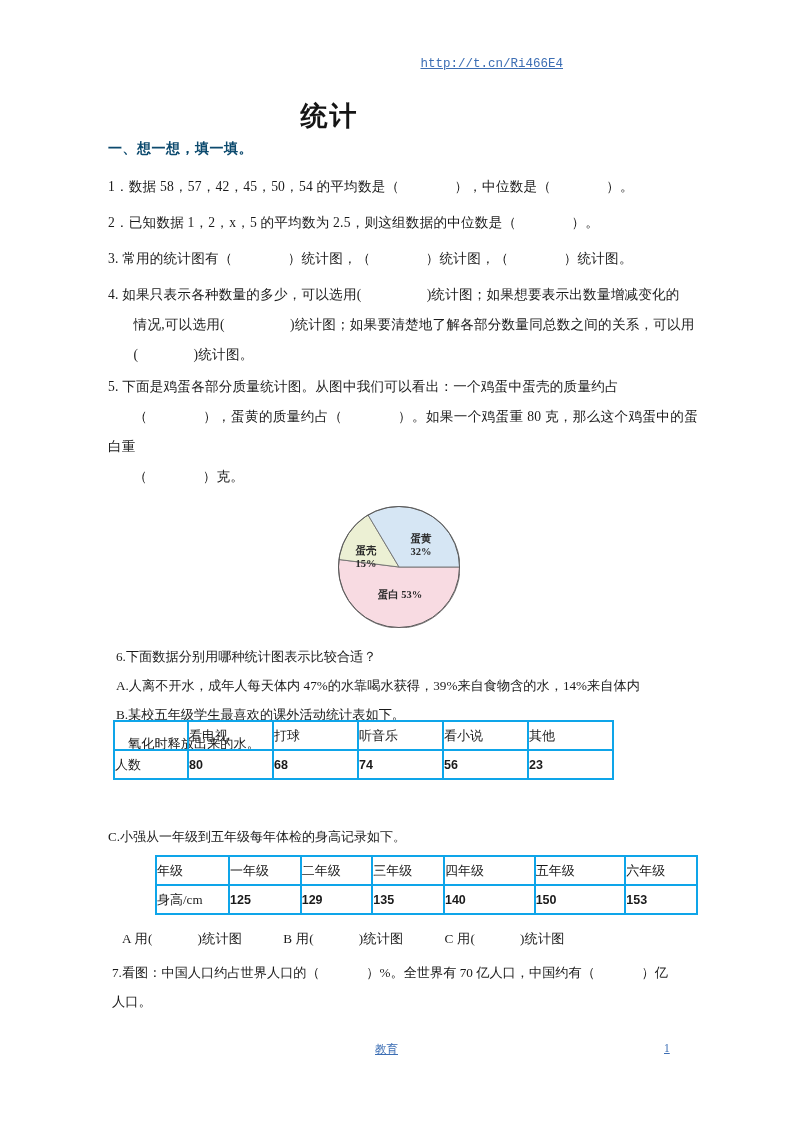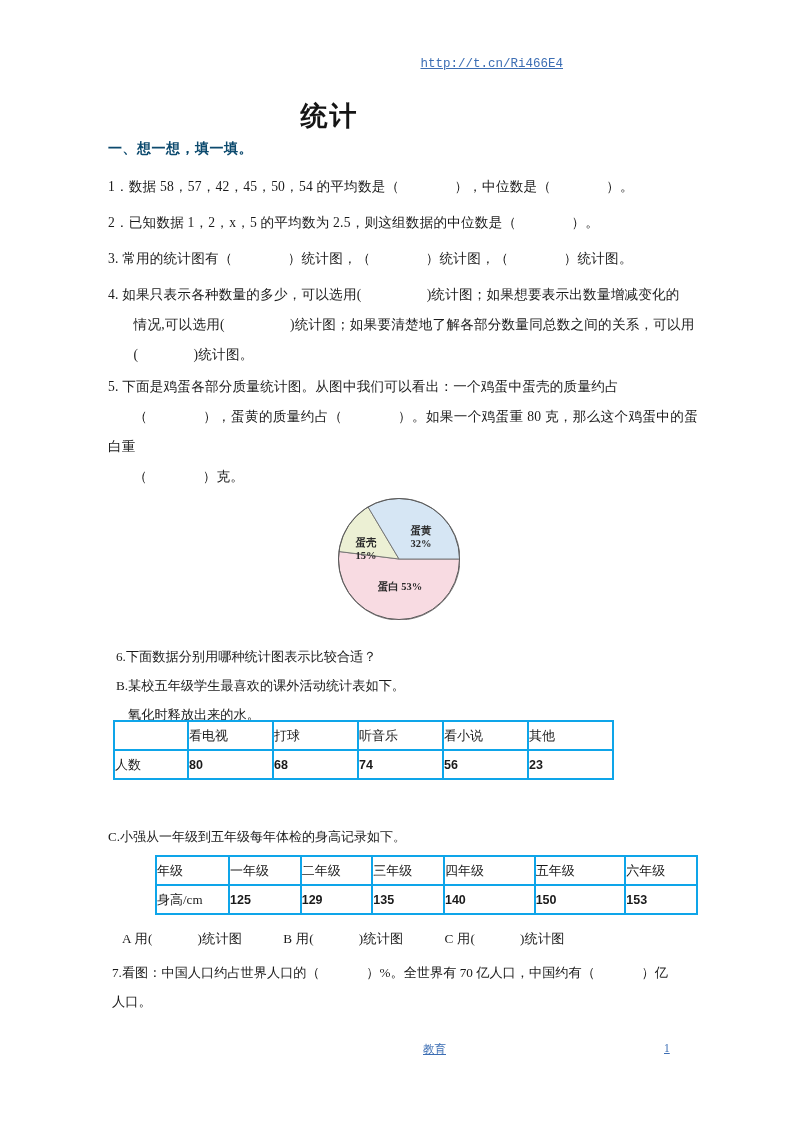--- a/index.html
+++ b/index.html
@@ -69,21 +69,21 @@
 
   
   .chart-wrap {
     position: relative;
     height: 130px;
     margin: 6px 0 4px 0;
   }
   .pie-box {
     position: absolute;
     left: 230px;
-    top: 0px;
+    top: 8px;
     width: 122px;
     height: 122px;
   }
   .pie-label {
     position: absolute;
     font-size: 10.5px;
     line-height: 13px;
     text-align: center;
     color: #2a2a2a;
     white-space: nowrap;
@@ -136,21 +136,20 @@
   .q7 { position: absolute; left: 4px; top: 818px; font-size: 13.2px; line-height: 29px; width: 586px;}
   .q7 .blank { display: inline-block; width: 40px; }
 
   
   .footer-link {
     position: absolute;
     left: 375px;
     top: 1042px;
     font-size: 11.5px;
     color: #3c6eb4;
-    margin-left: 48px;
   }
   .footer-page {
     position: absolute;
     left: 664px;
     top: 1042px;
     font-size: 11.5px;
     color: #3c6eb4;
     text-decoration: underline;
   }
 </style>
@@ -241,20 +240,21 @@
         <div class="pie-label shell">
           <span>蛋壳</span><br>
           <span>15%</span>
         </div>
         <div class="pie-label white">蛋白 53%</div>
       </div>
     </div>
 
     <div class="q6">
       <span class="sub">6.下面数据分别用哪种统计图表示比较合适？</span>
+      <span class="sub">A.人离不开水，成年人每天体内 47%的水靠喝水获得，39%来自食物含的水，14%来自体内</span>
       <span class="sub">B.某校五年级学生最喜欢的课外活动统计表如下。</span>
       <span class="sub"><span class="ind"></span><span>氧化时释放出来的水。</span></span>
     </div>
 
     <div class="table1-wrap">
       <table class="grid">
         <tbody>
             <tr>
           <td class="c0"></td>
           <td>看电视</td>

